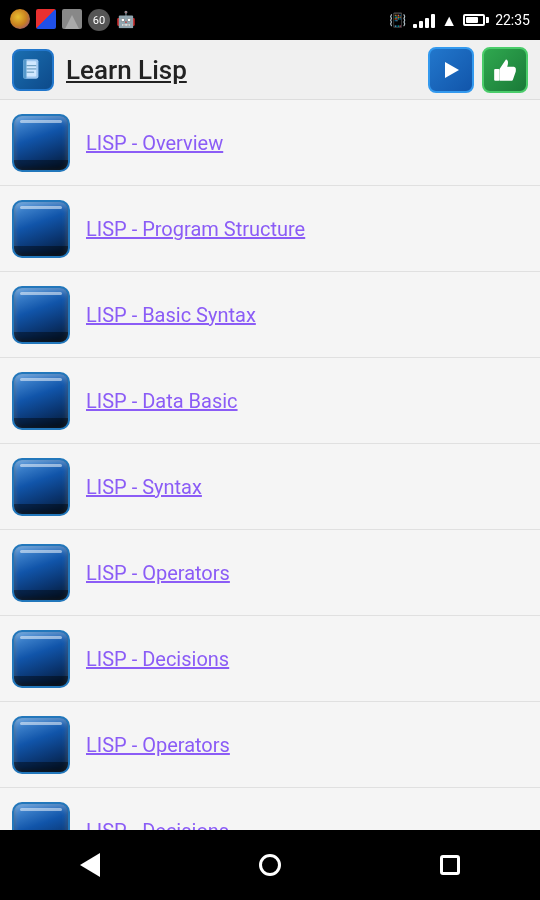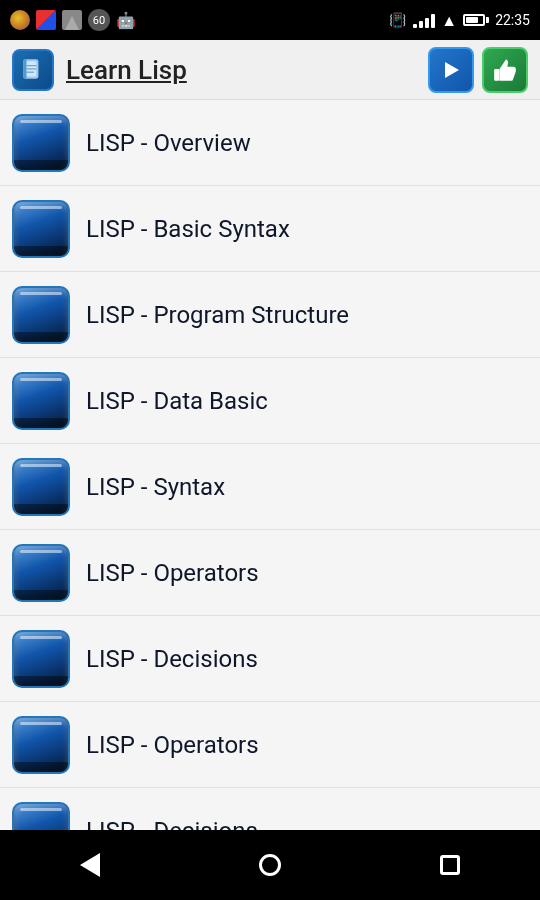--- a/index.html
+++ b/index.html
@@ -19,21 +19,21 @@
       height: 40px;
       background: #000;
       display: flex;
       align-items: center;
       justify-content: space-between;
       padding: 0 10px;
     }
 
     .status-bar-left {
       display: flex;
-      align-items: center;
+      align-items: flex-start;
       gap: 6px;
     }
 
     .status-bar-right {
       display: flex;
       align-items: center;
       gap: 6px;
       color: #fff;
       font-size: 14px;
     }
@@ -278,23 +278,24 @@
       position: absolute;
       top: 4px;
       left: 6px;
       right: 6px;
       height: 3px;
       background: rgba(255,255,255,0.5);
       border-radius: 2px;
     }
 
     .list-item-text {
-      font-size: 24px;
-      color: #0f172a;
+      font-size: 20px;
+      color: #8b5cf6;
       font-weight: 400;
+      text-decoration: underline;
     }
 
     
     .nav-bar {
       position: absolute;
       bottom: 0;
       width: 100%;
       height: 70px;
       background: #000;
       display: flex;
@@ -403,25 +404,25 @@
   </div>
 </div>
 
 <div class="list-container" style="height: calc(900px - 40px - 60px - 70px);">
 <div class="list-item">
       <div class="list-item-icon"></div>
       <span class="list-item-text">LISP - Overview</span>
     </div>
     <div class="list-item">
       <div class="list-item-icon"></div>
+      <span class="list-item-text">LISP - Program Structure</span>
+    </div>
+    <div class="list-item">
+      <div class="list-item-icon"></div>
       <span class="list-item-text">LISP - Basic Syntax</span>
-    </div>
-    <div class="list-item">
-      <div class="list-item-icon"></div>
-      <span class="list-item-text">LISP - Program Structure</span>
     </div>
     <div class="list-item">
       <div class="list-item-icon"></div>
       <span class="list-item-text">LISP - Data Basic</span>
     </div>
     <div class="list-item">
       <div class="list-item-icon"></div>
       <span class="list-item-text">LISP - Syntax</span>
     </div>
     <div class="list-item">

